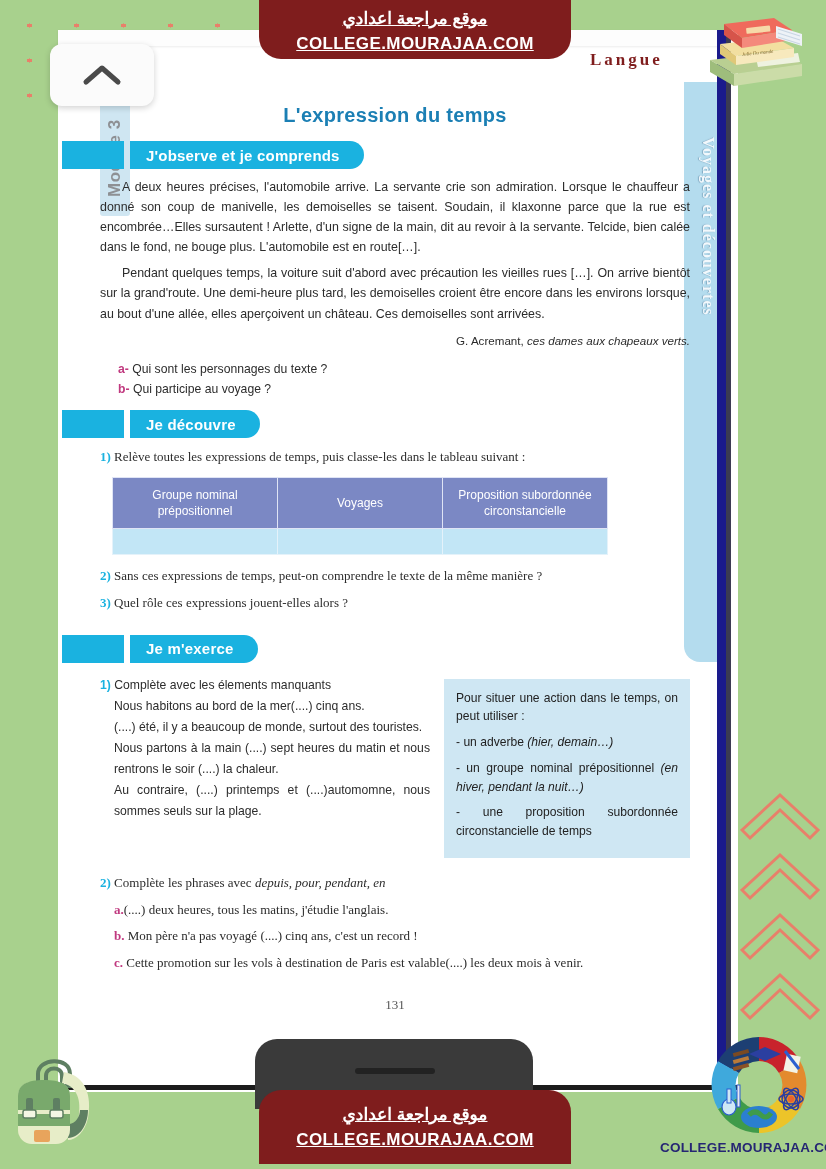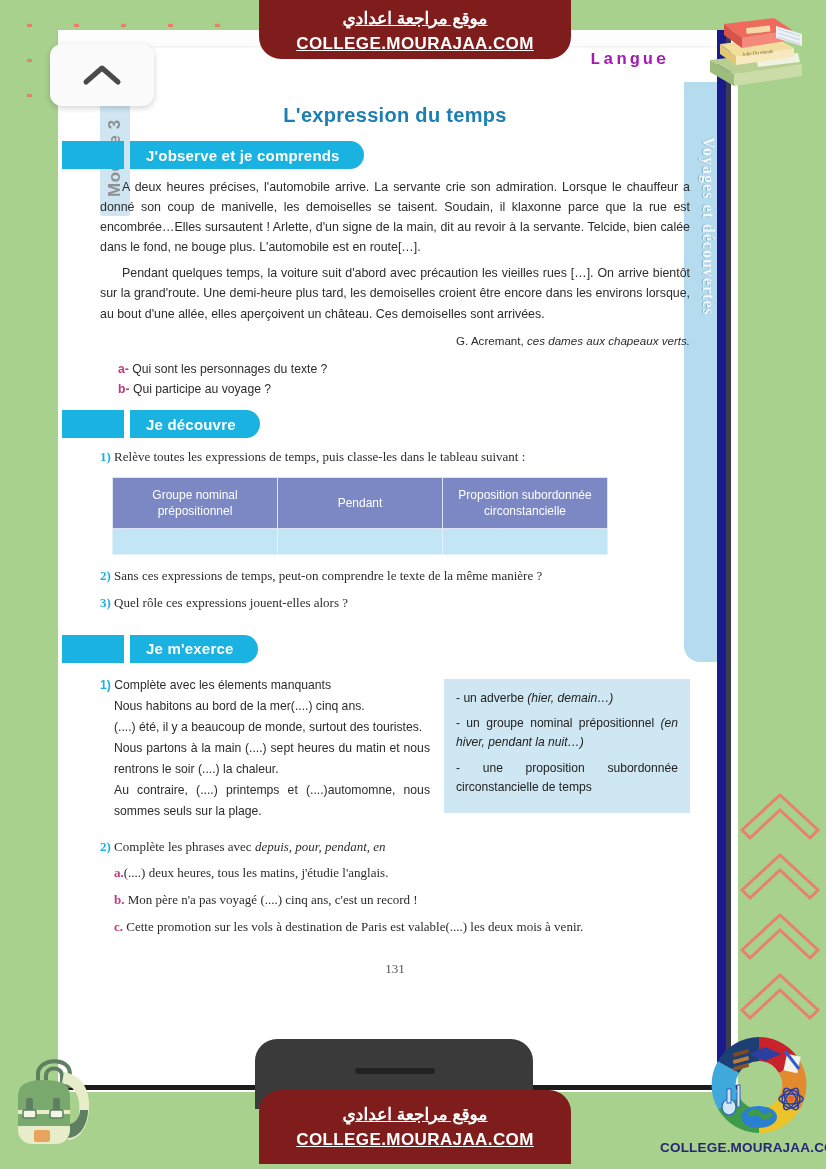--- a/index.html
+++ b/index.html
@@ -63,22 +63,22 @@
   .mtab-text{
     position:absolute;left:100px;top:102px;width:30px;height:112px;
     writing-mode:vertical-rl;transform:rotate(180deg);
     font-size:17px;font-weight:bold;color:#8e9094;letter-spacing:.5px;
     display:flex;align-items:center;justify-content:center;
   }
 
   
   .langue{
     position:absolute;left:590px;top:50px;
-    font-family:Liberation Mono, monospace;font-size:17px;font-weight:bold;
-    color:#a21caf;letter-spacing:3px;
+    font-family:Liberation Serif, serif;font-size:17px;font-weight:bold;
+    color:#7f1d1d;letter-spacing:3px;
   }
 
   
   .books{position:absolute;left:690px;top:8px;width:120px;height:86px;z-index:30;}
 
   
   .content{position:absolute;left:100px;top:100px;width:590px;}
   .title{
     text-align:center;font-size:20px;font-weight:bold;color:#1b7fb4;
     margin:4px 0 14px 0;letter-spacing:.3px;
@@ -314,21 +314,21 @@
 
   <div class="numq">
     <span class="num">1)</span>
     <span>Relève toutes les expressions de temps, puis classe-les dans le tableau suivant :</span>
   </div>
 
   <table class="tbl">
     <thead>
       <tr>
         <th>Groupe nominal prépositionnel</th>
-        <th>Pendant</th>
+        <th>Voyages</th>
         <th>Proposition subordonnée circonstancielle</th>
       </tr>
     </thead>
     <tbody>
       <tr>
         <td></td>
         <td></td>
         <td></td>
       </tr>
     </tbody>
@@ -354,20 +354,21 @@
         <span class="num">1)</span>
         <span>Complète avec les élements manquants</span>
       </div>
       <div class="ex-line ex-indent">Nous habitons au bord de la mer(....) cinq ans.</div>
       <div class="ex-line ex-indent">(....) été, il y a beaucoup de monde, surtout des touristes.</div>
       <div class="ex-line ex-indent">Nous partons à la main (....) sept heures du matin et nous rentrons le soir (....) la chaleur.</div>
       <div class="ex-line ex-indent">Au contraire, (....) printemps et (....)automomne, nous sommes seuls sur la plage.</div>
     </div>
 
     <div class="infobox">
+      <p>Pour situer une action dans le temps, on peut utiliser :</p>
       <p>
         <span>- un adverbe </span><i>(hier, demain…)</i>
       </p>
       <p>
         <span>- un groupe nominal   prépositionnel </span><i>(en hiver, pendant la nuit…)</i>
       </p>
       <p>-   une   proposition   subordonnée circonstancielle de temps</p>
     </div>
   </div>
 

